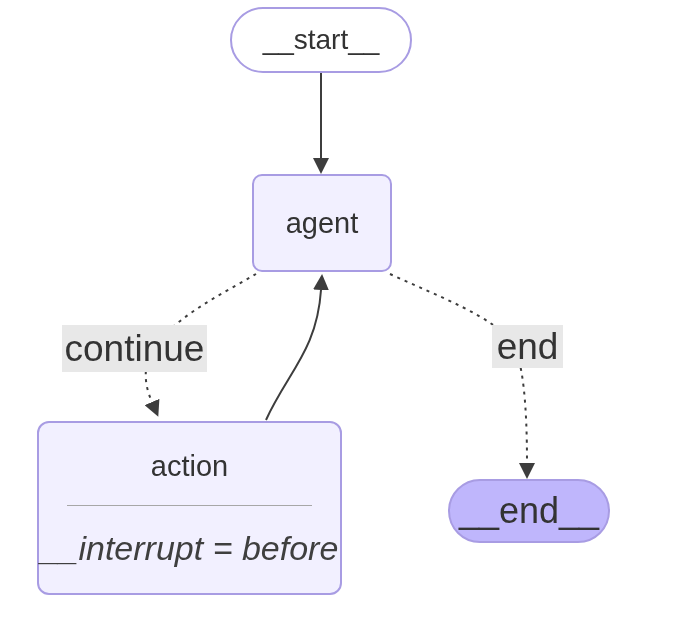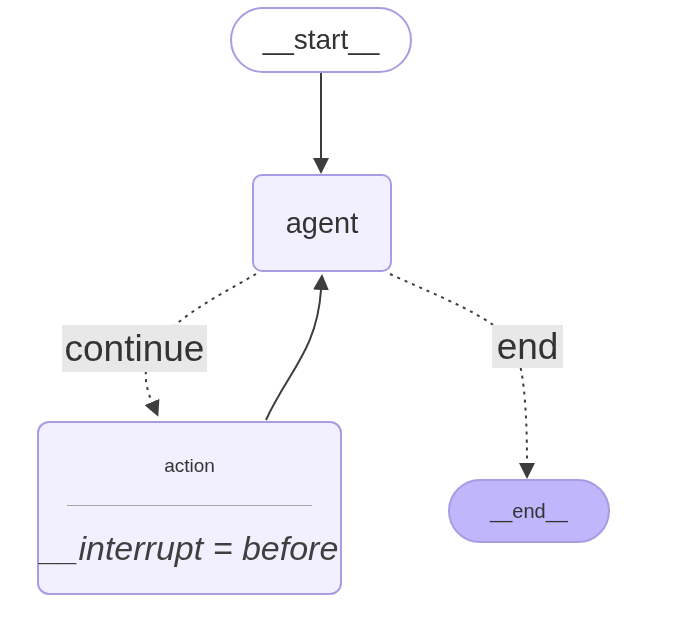--- a/index.html
+++ b/index.html
@@ -47,41 +47,41 @@
   }
   #action-node{
     left:37px;top:421px;width:305px;height:174px;
     background:var(--node-fill);
     border:2px solid var(--node-border);
     border-radius:12px;
     display:block;
   }
   .action-title{
     margin-top:24px;
-    font-size:19px;line-height:38px;
+    font-size:29px;line-height:38px;
     text-align:center;
   }
   .action-divider{
     border:none;
     border-top:1px solid var(--divider);
     margin:20px 28px 0 28px;
   }
   .action-subtitle{
     margin-top:26px;
     font-size:34px;line-height:32px;
     font-style:italic;
     text-align:center;
     color:#3f3f3f;
   }
   #end-node{
     left:448px;top:479px;width:162px;height:64px;
     background:var(--end-fill);
     border:2px solid var(--node-border);
     border-radius:32px;
-    font-size:20px;
+    font-size:36px;
   }
   .edge-label{
     position:absolute;
     display:flex;align-items:center;justify-content:center;
     background:var(--edge-label-bg);
     color:var(--text);
     font-size:37px;
   }
   #continue-label{left:62px;top:325px;width:145px;height:47px;}
   #end-label{left:492px;top:325px;width:71px;height:43px;align-items:center;}

